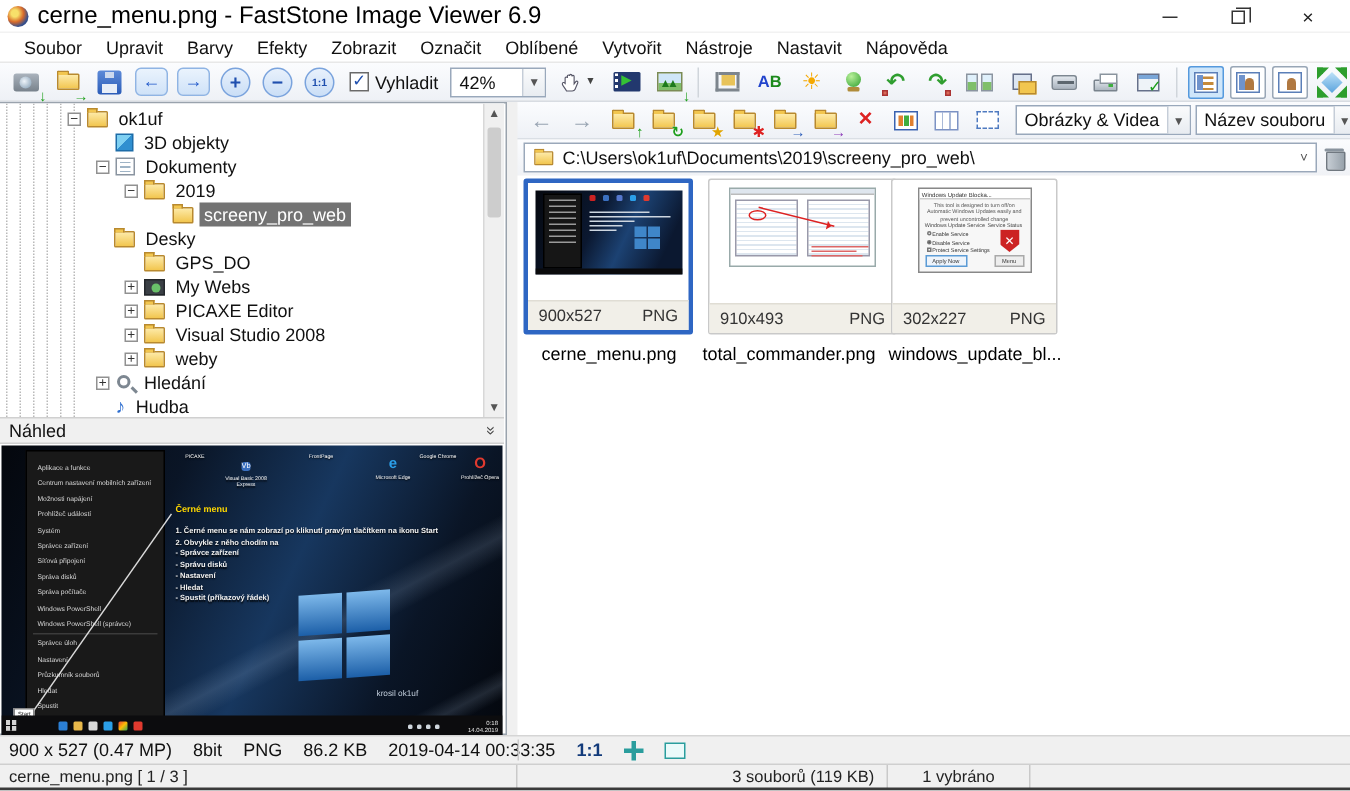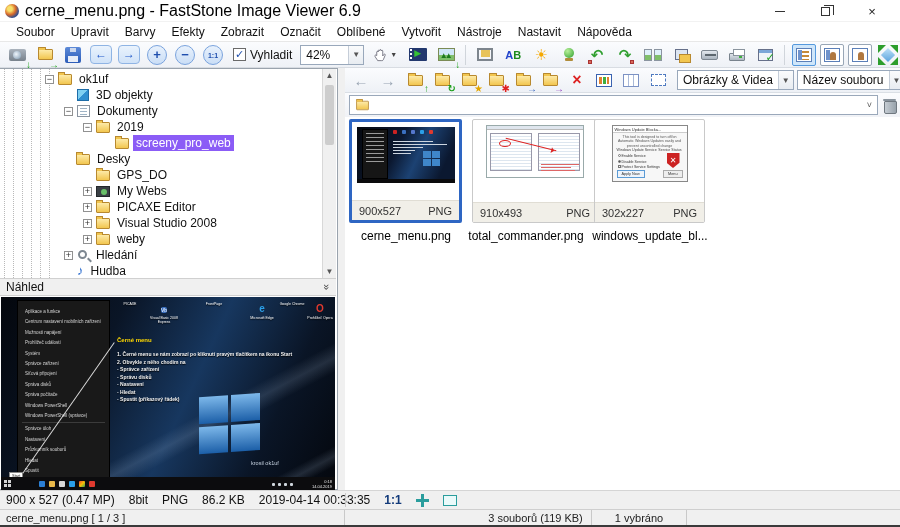--- a/index.html
+++ b/index.html
@@ -95,21 +95,21 @@
   .tfold::before{content:"";position:absolute;top:-3px;left:-1px;width:5px;height:2px;background:#f2c64f;border:1px solid #b8892f;border-bottom:none}
   .tcube{width:12px;height:12px;background:linear-gradient(135deg,#7fd0f2 50%,#2f8fd0 50%);border:1px solid #1d6ca8}
   .tdocs{width:13px;height:12px;background:#fff;border:1px solid #8a94a0;position:relative}
   .tdocs::after{content:"";position:absolute;left:2px;top:2px;right:2px;height:7px;background:repeating-linear-gradient(#9fb4c6 0 1px,#fff 1px 3px)}
   .twebs{width:14px;height:11px;background:#3a3f45;border:1px solid #23272b;position:relative}
   .twebs::after{content:"";position:absolute;left:4px;top:2px;width:6px;height:6px;border-radius:50%;background:#69c069}
   .tsearch{width:9px;height:9px;border:2px solid #7d8791;border-radius:50%;position:relative;margin:0 6px 2px 1px}
   .tsearch::after{content:"";position:absolute;left:7px;top:7px;width:5px;height:2px;background:#7d8791;transform:rotate(45deg)}
   .tmusic{color:#2f6fd0;font-size:13px;line-height:12px}
   .tlabel{padding:1px 3px}
-  .tlabel.sel{background:#8b5cf6;color:#fff}
+  .tlabel.sel{background:#737373;color:#fff}
   .vscroll{position:absolute;right:0;top:0;width:14px;height:209px;background:#f0f0f0;border-left:1px solid #d8d8d8;font-size:8px;color:#555;text-align:center}
   .vscroll .up{position:absolute;top:2px;left:0;right:0}
   .vscroll .dn{position:absolute;bottom:2px;left:0;right:0}
   .vthumb{position:absolute;left:2px;right:2px;top:16px;height:60px;background:#cdcdcd;border-radius:2px}
 
   .nahled-h{position:absolute;left:0;top:209px;width:336px;height:18px;background:#f0f0f0;border-top:1px solid #d0d0d0;border-bottom:1px solid #d0d0d0;display:flex;align-items:center;padding:0 6px;justify-content:space-between}
   .chev2{transform:rotate(90deg);display:inline-block;color:#444;font-size:11px;line-height:10px}
 
   
   .preview{position:absolute;left:1px;top:228px;width:334px;height:193px;background:linear-gradient(115deg,#04070d 0%,#0a1526 30%,#17375f 55%,#0a1526 78%,#04070d 100%);overflow:hidden}
@@ -551,20 +551,21 @@
   </div>
   <div class="combo" style="width:116px">
     <span class="val">Název souboru</span>
     <span class="drop">▼</span>
   </div>
 </div>
 
 <div class="addr">
   <div class="box">
     <span class="fold" style="transform:scale(.85)"></span>
+    <span>C:\Users\ok1uf\Documents\2019\screeny_pro_web\</span>
     <span class="chev">˅</span>
   </div>
   <span class="bin"></span>
 </div>
 
 <div class="thumbarea">
 
   <div class="thumb sel" style="left:4px;width:113px">
     <div class="timg t1">
       <div class="m">

